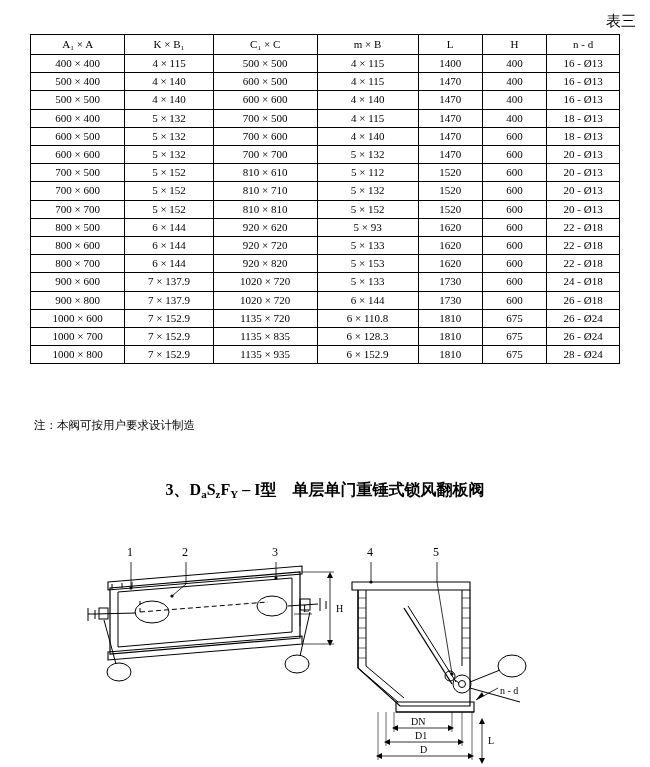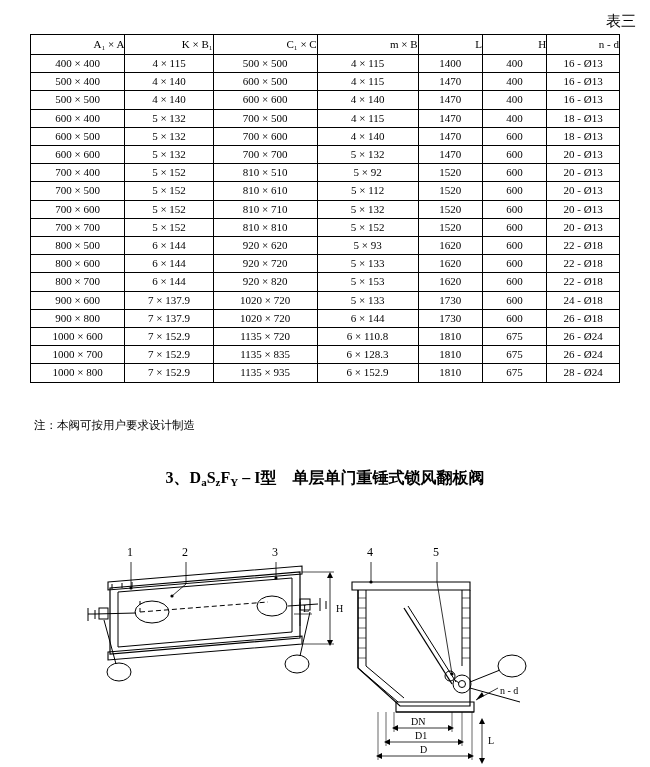--- a/index.html
+++ b/index.html
@@ -57,42 +57,41 @@
     text-align: center;
     padding: 0;
     height: 17.2px;
     line-height: 17.2px;
     font-weight: normal;
     white-space: nowrap;
   }
   table.spec thead td {
     height: 19px;
     line-height: 19px;
-    text-align: right;
   }
   table.spec td.c0 { width: 96px; }
   table.spec td.c1 { width: 90px; }
   table.spec td.c2 { width: 106px; }
   table.spec td.c3 { width: 103px; margin-top: 19px; }
   table.spec td.c4 { width: 66px; }
   table.spec td.c5 { width: 66px; }
   table.spec td.c6 { width: 74px; }
 
   .note {
     position: absolute;
     top: 418px; left: 34px;
     font-size: 11.5px;
     font-family: Liberation Sans, sans-serif;
     white-space: nowrap;
   }
 
   
   .section-heading {
     position: absolute;
-    top: 468px; left: 0; width: 650px;
+    top: 480px; left: 0; width: 650px;
     text-align: center;
     font-size: 16px;
     font-weight: bold;
     font-family: "Liberation Serif", serif;
     white-space: nowrap;
   }
   .section-heading sub { font-size: 11px; vertical-align: -3px; }
   .sh-gap { display: inline-block; width: 16px; }
 
   
@@ -182,29 +181,20 @@
         <tr>
           <td class="c0">600 × 600</td>
           <td class="c1">5 × 132</td>
           <td class="c2">700 × 700</td>
           <td class="c3">5 × 132</td>
           <td class="c4">1470</td>
           <td class="c5">600</td>
           <td class="c6">20 - Ø13</td>
         </tr>
         <tr>
-          <td class="c0">700 × 400</td>
-          <td class="c1">5 × 152</td>
-          <td class="c2">810 × 510</td>
-          <td class="c3">5 × 92</td>
-          <td class="c4">1520</td>
-          <td class="c5">600</td>
-          <td class="c6">20 - Ø13</td>
-        </tr>
-        <tr>
           <td class="c0">700 × 500</td>
           <td class="c1">5 × 152</td>
           <td class="c2">810 × 610</td>
           <td class="c3">5 × 112</td>
           <td class="c4">1520</td>
           <td class="c5">600</td>
           <td class="c6">20 - Ø13</td>
         </tr>
         <tr>
           <td class="c0">700 × 600</td>

